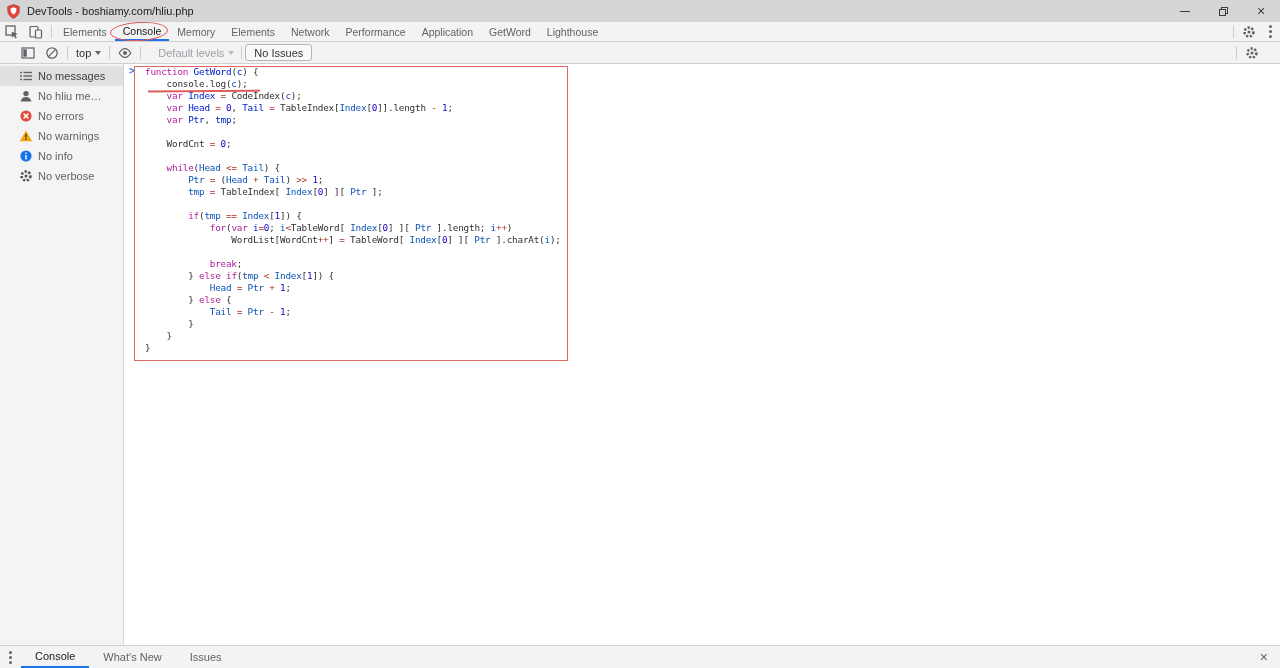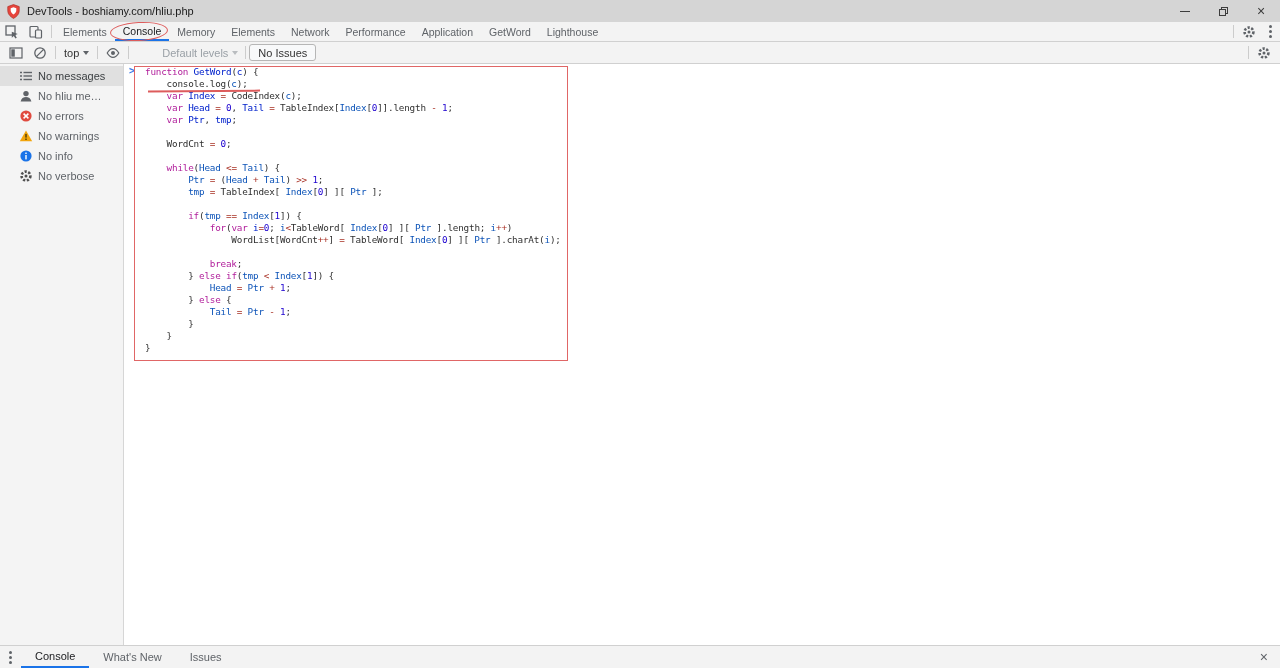--- a/index.html
+++ b/index.html
@@ -27,27 +27,27 @@
   .tab { display:flex; align-items:center; padding:0 8px; cursor:default; }
   .tab.selected { color:#202124; border-bottom:2px solid #1a73e8; }
   .tabbar-right { margin-left:auto; display:flex; align-items:stretch; }
   .kebab { display:flex; flex-direction:column; justify-content:center; align-items:center; padding:0 8px; }
   .kebab i { display:block; width:3px; height:3px; border-radius:50%; background:#5f6368; margin:1px 0; }
   
   .annot-ellipse { position:absolute; left:110px; top:0px; width:58px; height:19px;
                    border:1.5px solid #dd5c5c; border-radius:50%; transform:rotate(-3deg); pointer-events:none; }
   
   .console-toolbar { height:22px; background:#f3f3f3; border-bottom:1px solid #d0d0d0;
-                     display:flex; align-items:center; padding:0 4px; font-size:11px; color:#333; }
+                     display:flex; align-items:center; padding:0 16px; font-size:11px; color:#333; }
   .ctx-select { display:flex; align-items:center; gap:4px; padding:0 5px; }
   .caret-down { width:0; height:0; border-left:3.5px solid transparent; border-right:3.5px solid transparent; border-top:4px solid #5f6368; }
   .filter-input { width:296px; height:15px; margin-left:4px; border:1px solid #d9d9d9; background:#fff;
                   font-size:11px; font-family:"Liberation Sans",sans-serif; padding:0 4px; color:#333; outline:none; }
   .filter-input::placeholder { color:#9aa0a6; }
-  .levels { display:flex; align-items:center; gap:4px; color:#9aa0a6; margin-left:26px; padding:0 4px; }
+  .levels { display:flex; align-items:center; gap:4px; color:#9aa0a6; margin-left:10px; padding:0 4px; }
   .levels .caret-down { border-top-color:#b9bcbf; }
   .issues-badge { border:1px solid #b6b6b6; border-radius:3px; padding:1.5px 8px; margin-left:0; color:#333; background:#f8f9fa; }
   .toolbar-spacer { flex:1; }
   
   .main { display:flex; height:581px; }
   .sidebar { width:124px; background:#f4f4f4; border-right:1px solid #d6d6d6; padding-top:2px; font-size:11px; color:#5f6368; }
   .side-item { height:20px; display:flex; align-items:center; gap:5px; padding-left:19px; white-space:nowrap; overflow:hidden; }
   .side-item.selected { background:#e0e0e0; color:#3c4043; }
   .side-item svg { flex:0 0 auto; }
   .console-area { position:relative; flex:1; background:#fff; }

